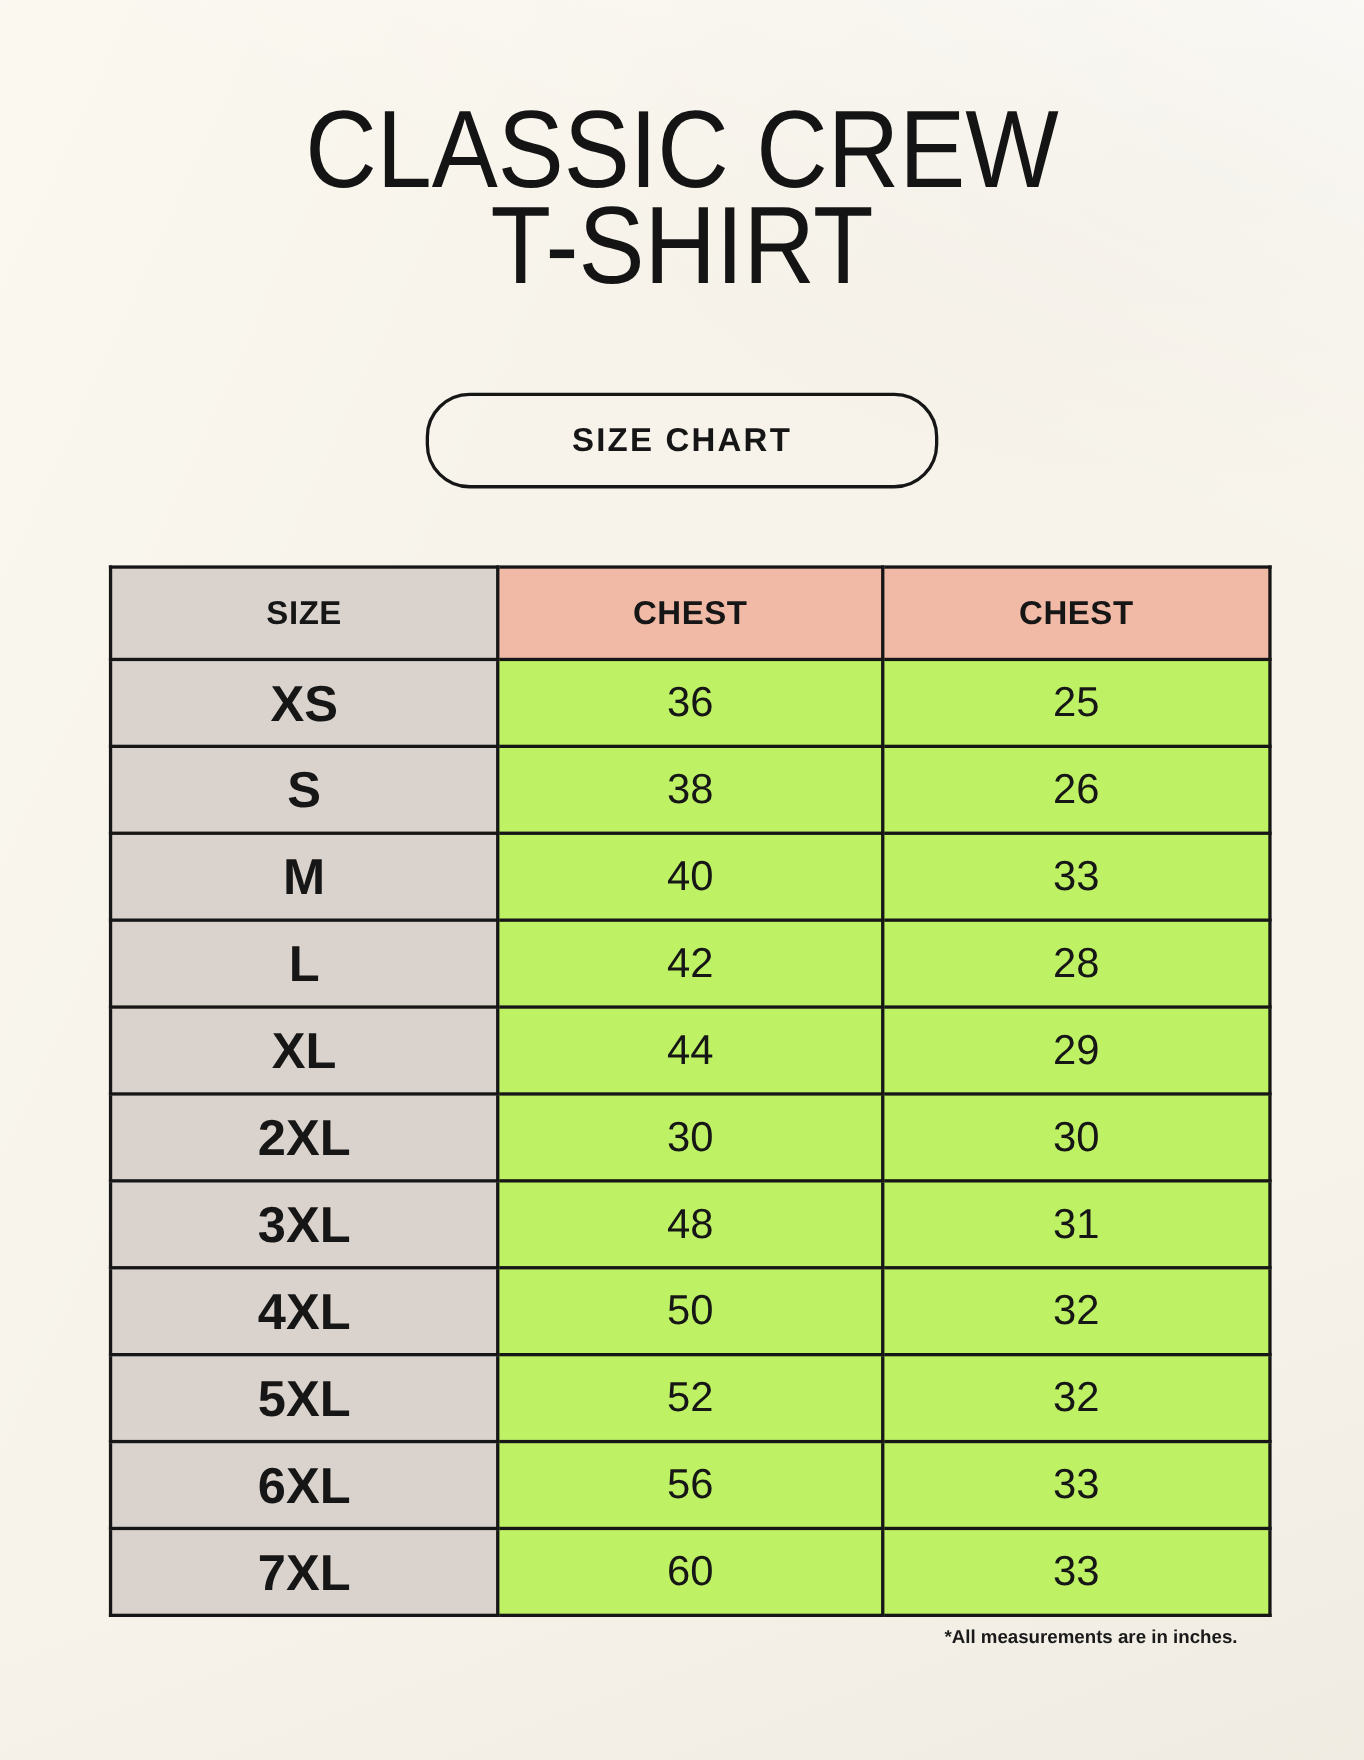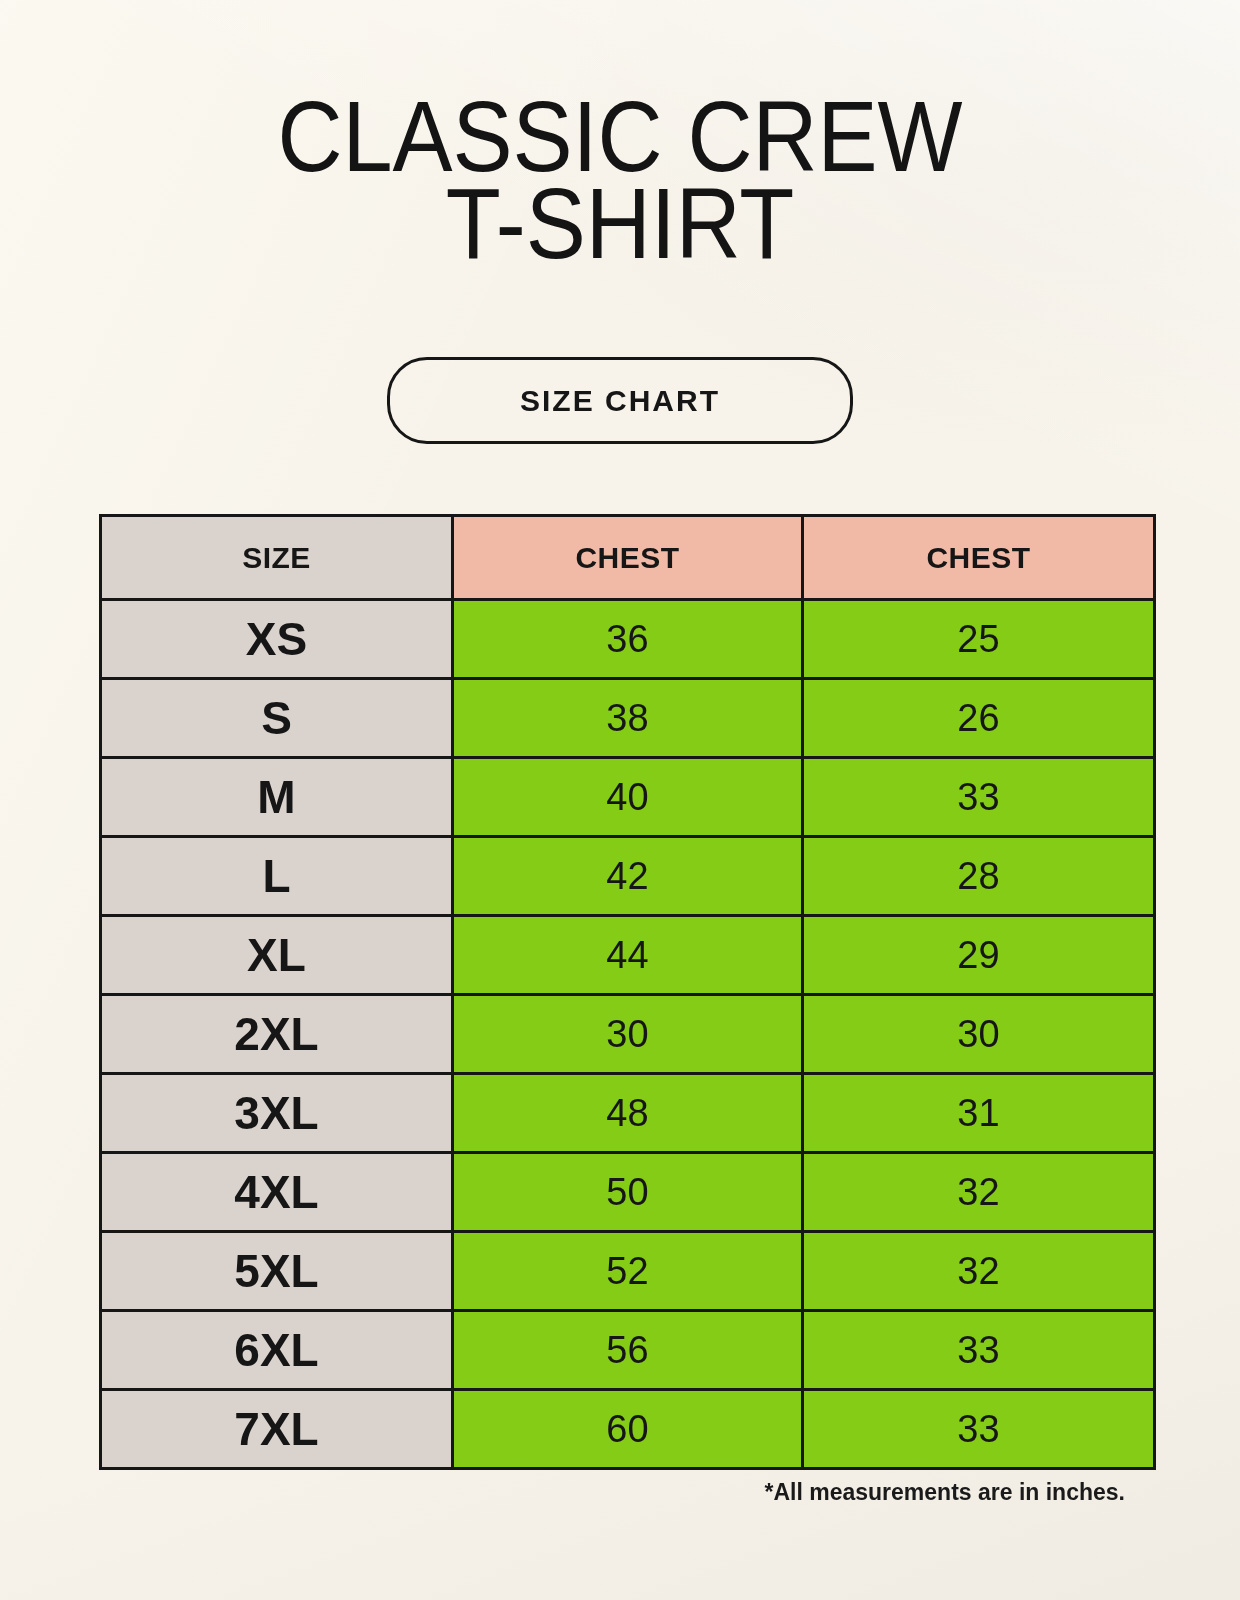--- a/index.html
+++ b/index.html
@@ -96,33 +96,33 @@
   }
   th.size-head { background: #dad3cd; }
   th.accent-head { background: #f1baa6; }
 
   td.size-col {
     background: #dad3cd;
     font-size: 46px;
     font-weight: bold;
   }
   td.val-col {
-    background: #84cc16;
+    background: #bef264;
     font-size: 38px;
     font-weight: normal;
   }
 
   
   .footnote {
     width: 1054px;
     margin-left: 99px;
     margin-top: 9px;
     text-align: right;
     padding-right: 28px;
-    font-size: 23px;
+    font-size: 17px;
     font-weight: bold;
     color: #1a1a1a;
   }
 </style>
 </head>
 <body>
 
 <div class="page">
 
   <h1 class="title"><span>CLASSIC CREW</span><br><span>T-SHIRT</span></h1>

